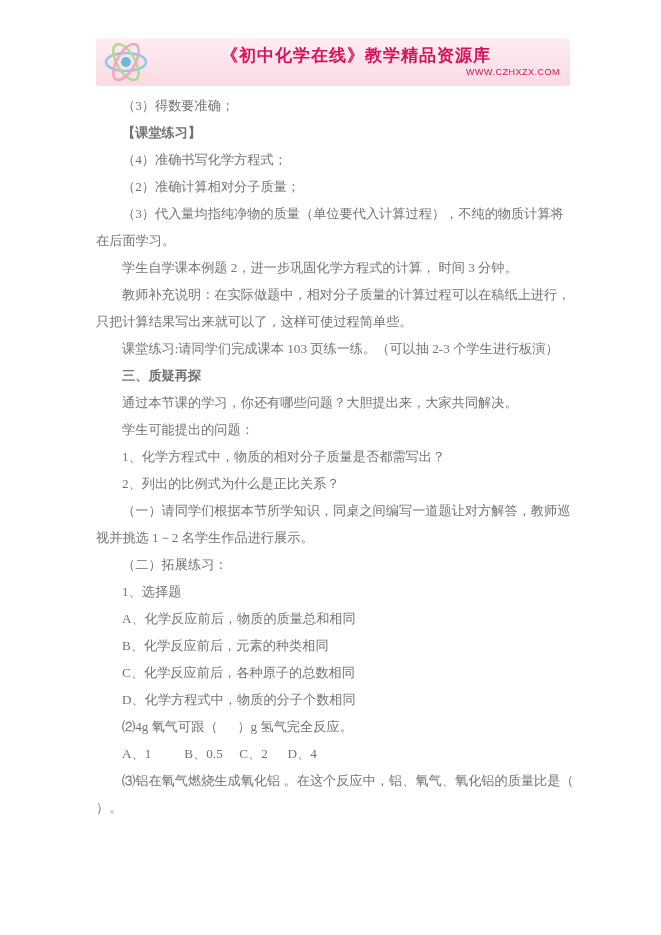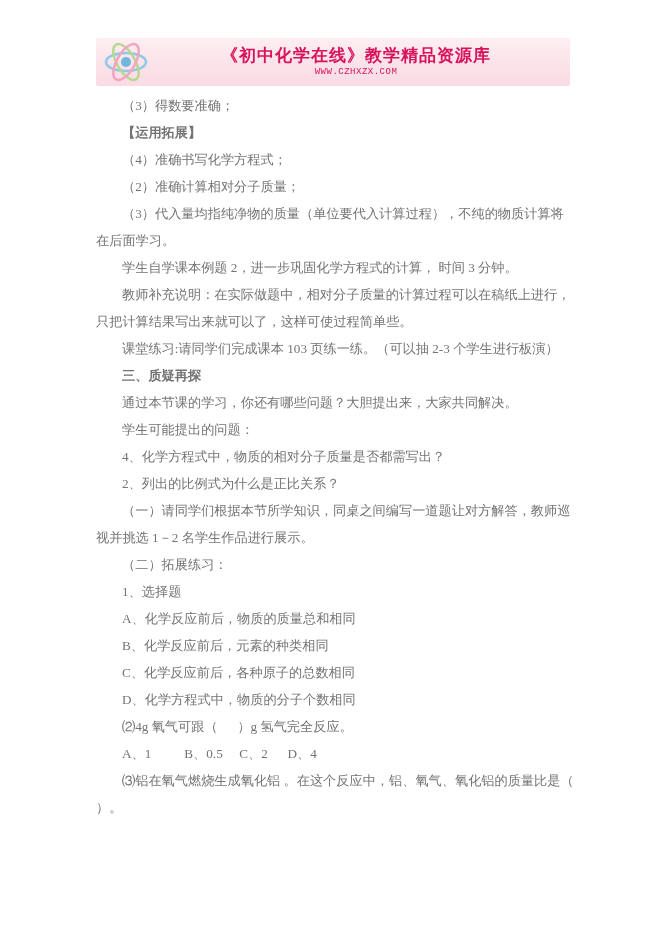--- a/index.html
+++ b/index.html
@@ -45,21 +45,22 @@
     font-weight: bold;
     color: #d8125b;
     letter-spacing: 1px;
     font-family: "DejaVu Sans", "Liberation Sans", sans-serif;
   }
   .banner-url {
     font-size: 9px;
     color: #d8125b;
     letter-spacing: 0.5px;
     margin-top: 3px;
-    font-family: Liberation Mono, monospace;
+    font-family: Liberation Sans, sans-serif;
+    text-align: right;
   }
   .content {
     position: absolute;
     left: 96px;
     top: 92px;
     width: 478px;
   }
   .line {
     font-size: 13.2px;
     color: #737373;
@@ -89,31 +90,31 @@
       </svg>
     </div>
     <div class="banner-text">
       <div class="banner-title">《初中化学在线》教学精品资源库</div>
       <div class="banner-url">WWW.CZHXZX.COM</div>
     </div>
   </div>
 
   <div class="content" id="doc-content">
       <div class="line indent">（3）得数要准确；</div>
-      <div class="line indent bold">【运用拓展】</div>
+      <div class="line indent bold">【课堂练习】</div>
       <div class="line indent">（4）准确书写化学方程式；</div>
       <div class="line indent">（2）准确计算相对分子质量；</div>
       <div class="line indent">（3）代入量均指纯净物的质量（单位要代入计算过程），不纯的物质计算将在后面学习。</div>
       <div class="line indent">学生自学课本例题 2，进一步巩固化学方程式的计算， 时间 3 分钟。</div>
       <div class="line indent">教师补充说明：在实际做题中，相对分子质量的计算过程可以在稿纸上进行，只把计算结果写出来就可以了，这样可使过程简单些。</div>
       <div class="line indent">课堂练习:请同学们完成课本 103 页练一练。（可以抽 2-3 个学生进行板演）</div>
       <div class="line indent bold">三、质疑再探</div>
       <div class="line indent">通过本节课的学习，你还有哪些问题？大胆提出来，大家共同解决。</div>
       <div class="line indent">学生可能提出的问题：</div>
-      <div class="line indent">4、化学方程式中，物质的相对分子质量是否都需写出？</div>
+      <div class="line indent">1、化学方程式中，物质的相对分子质量是否都需写出？</div>
       <div class="line indent">2、列出的比例式为什么是正比关系？</div>
       <div class="line indent">（一）请同学们根据本节所学知识，同桌之间编写一道题让对方解答，教师巡视并挑选 1－2 名学生作品进行展示。</div>
       <div class="line indent">（二）拓展练习：</div>
       <div class="line indent">1、选择题</div>
       <div class="line indent">A、化学反应前后，物质的质量总和相同</div>
       <div class="line indent">B、化学反应前后，元素的种类相同</div>
       <div class="line indent">C、化学反应前后，各种原子的总数相同</div>
       <div class="line indent">D、化学方程式中，物质的分子个数相同</div>
       <div class="line indent">⑵4g 氧气可跟（      ）g 氢气完全反应。</div>
       <div class="line indent">A、1          B、0.5     C、2      D、4</div>

